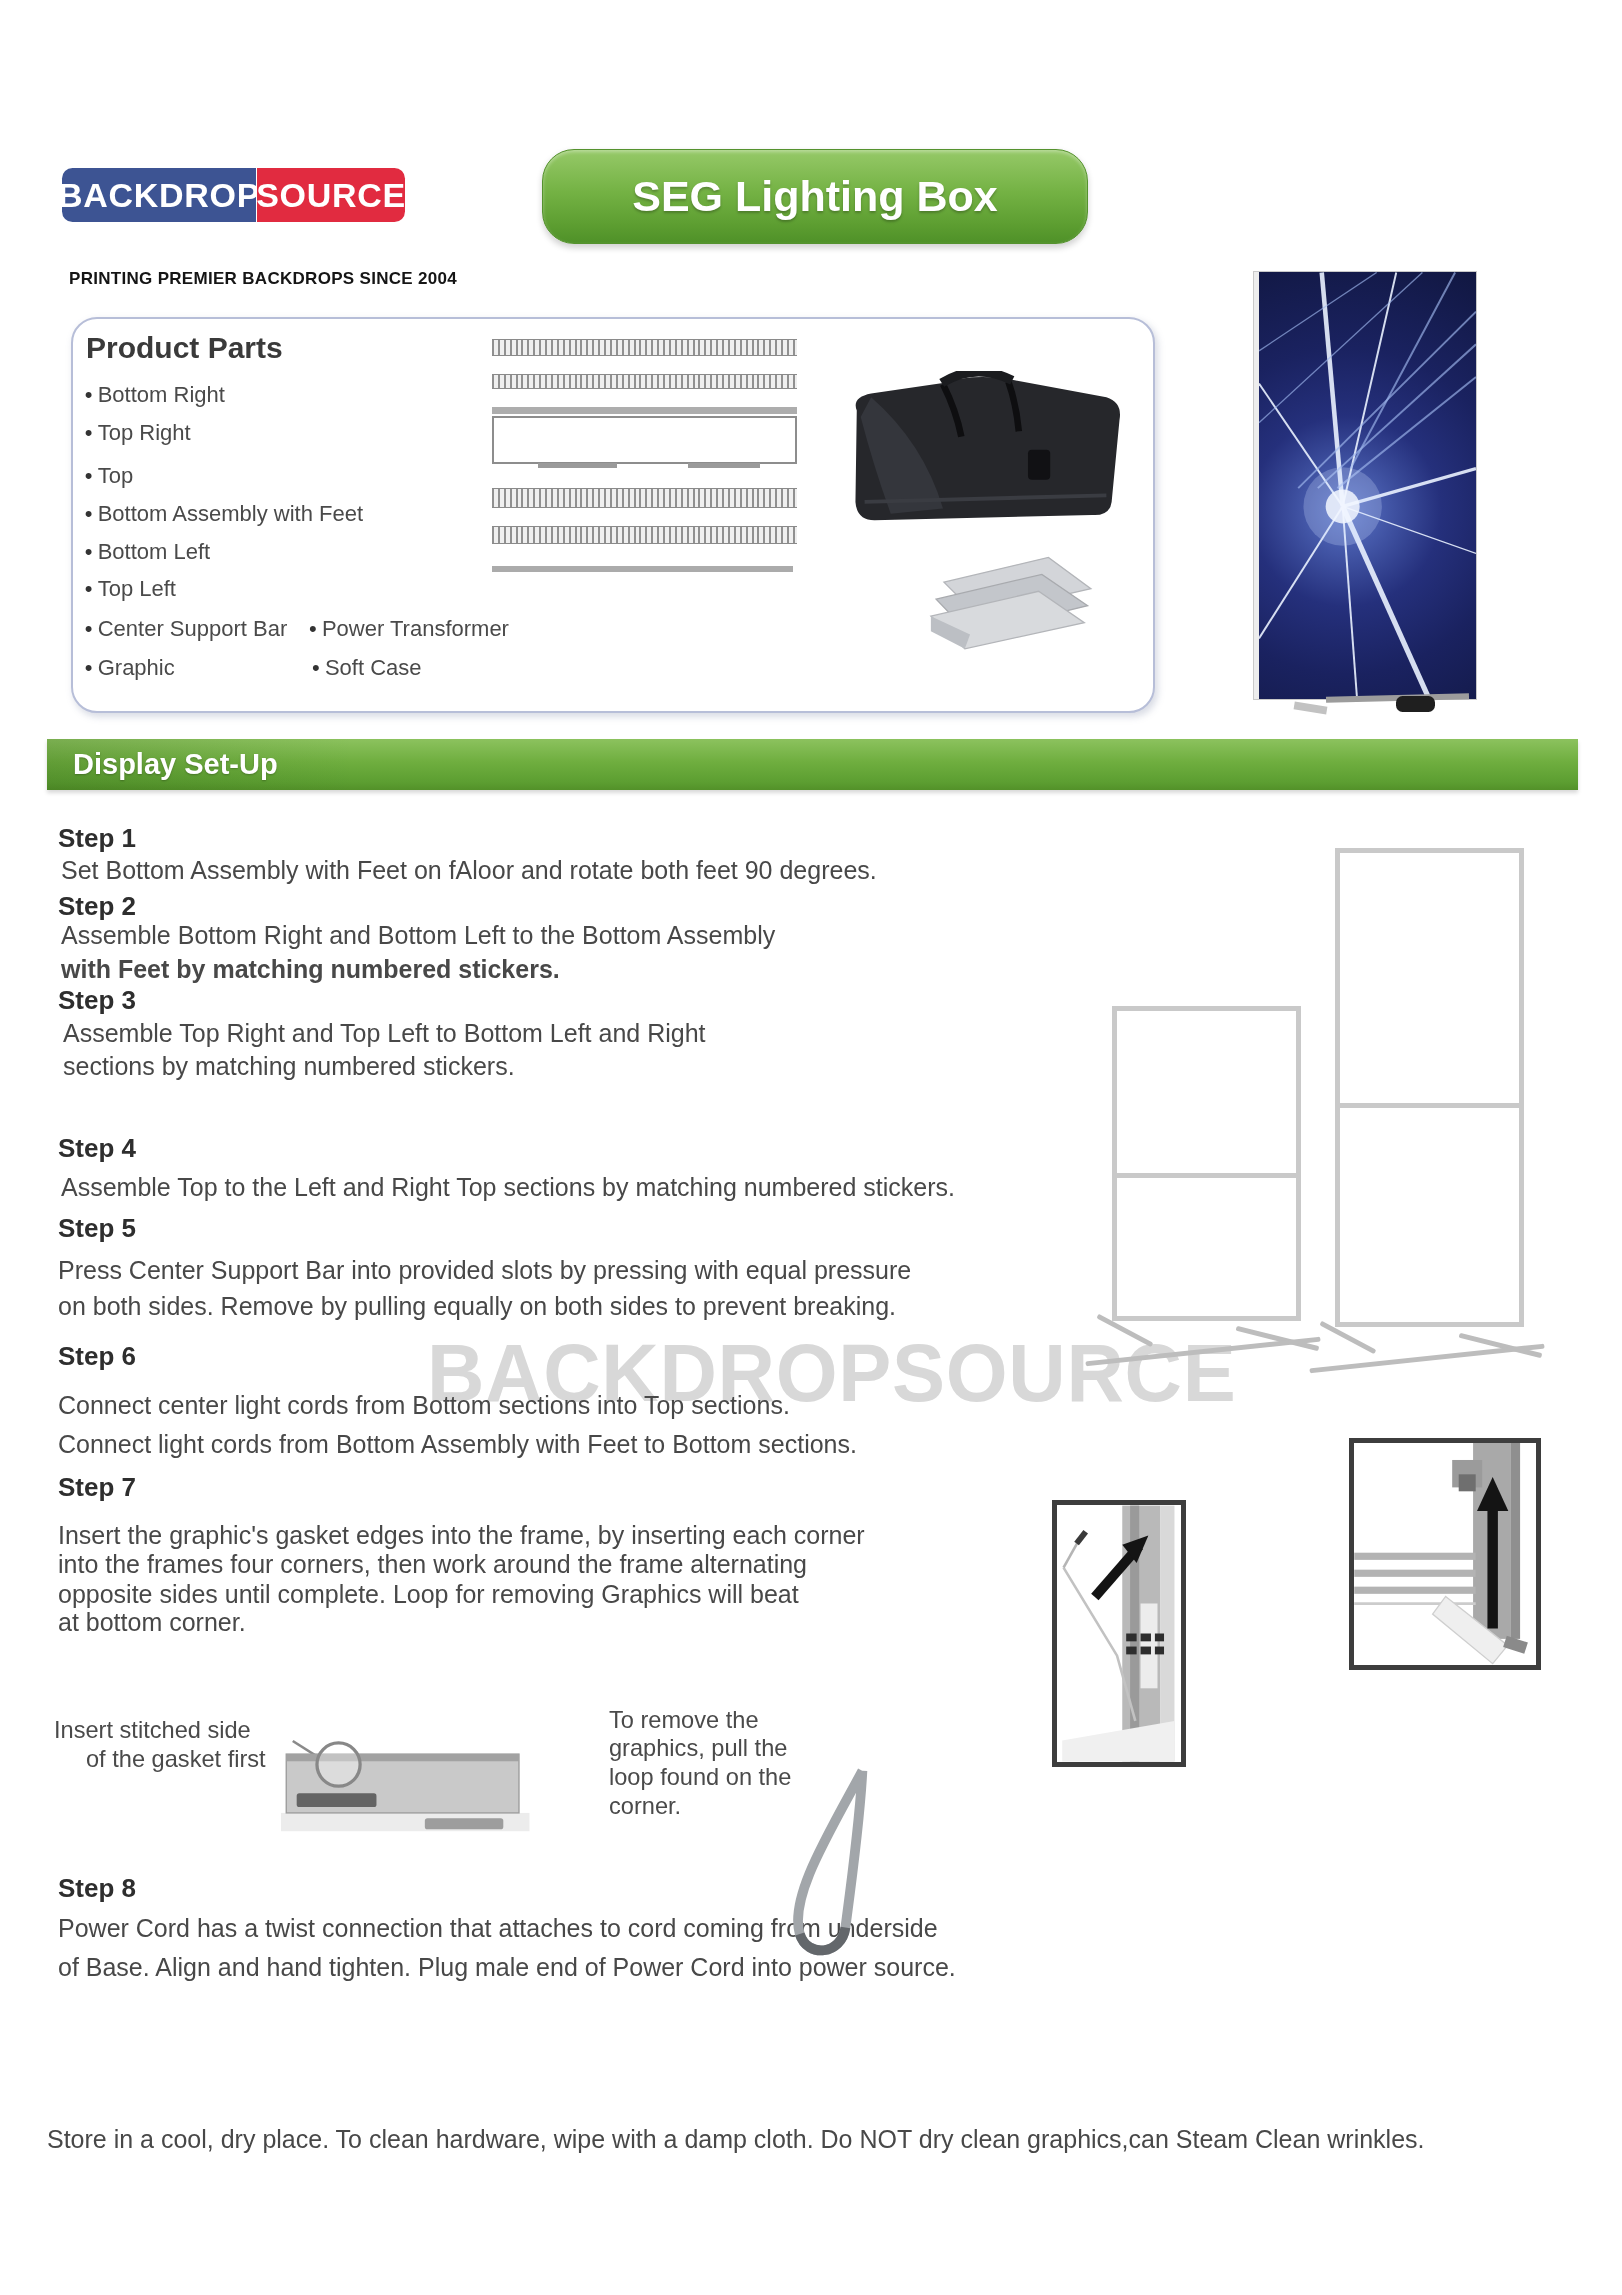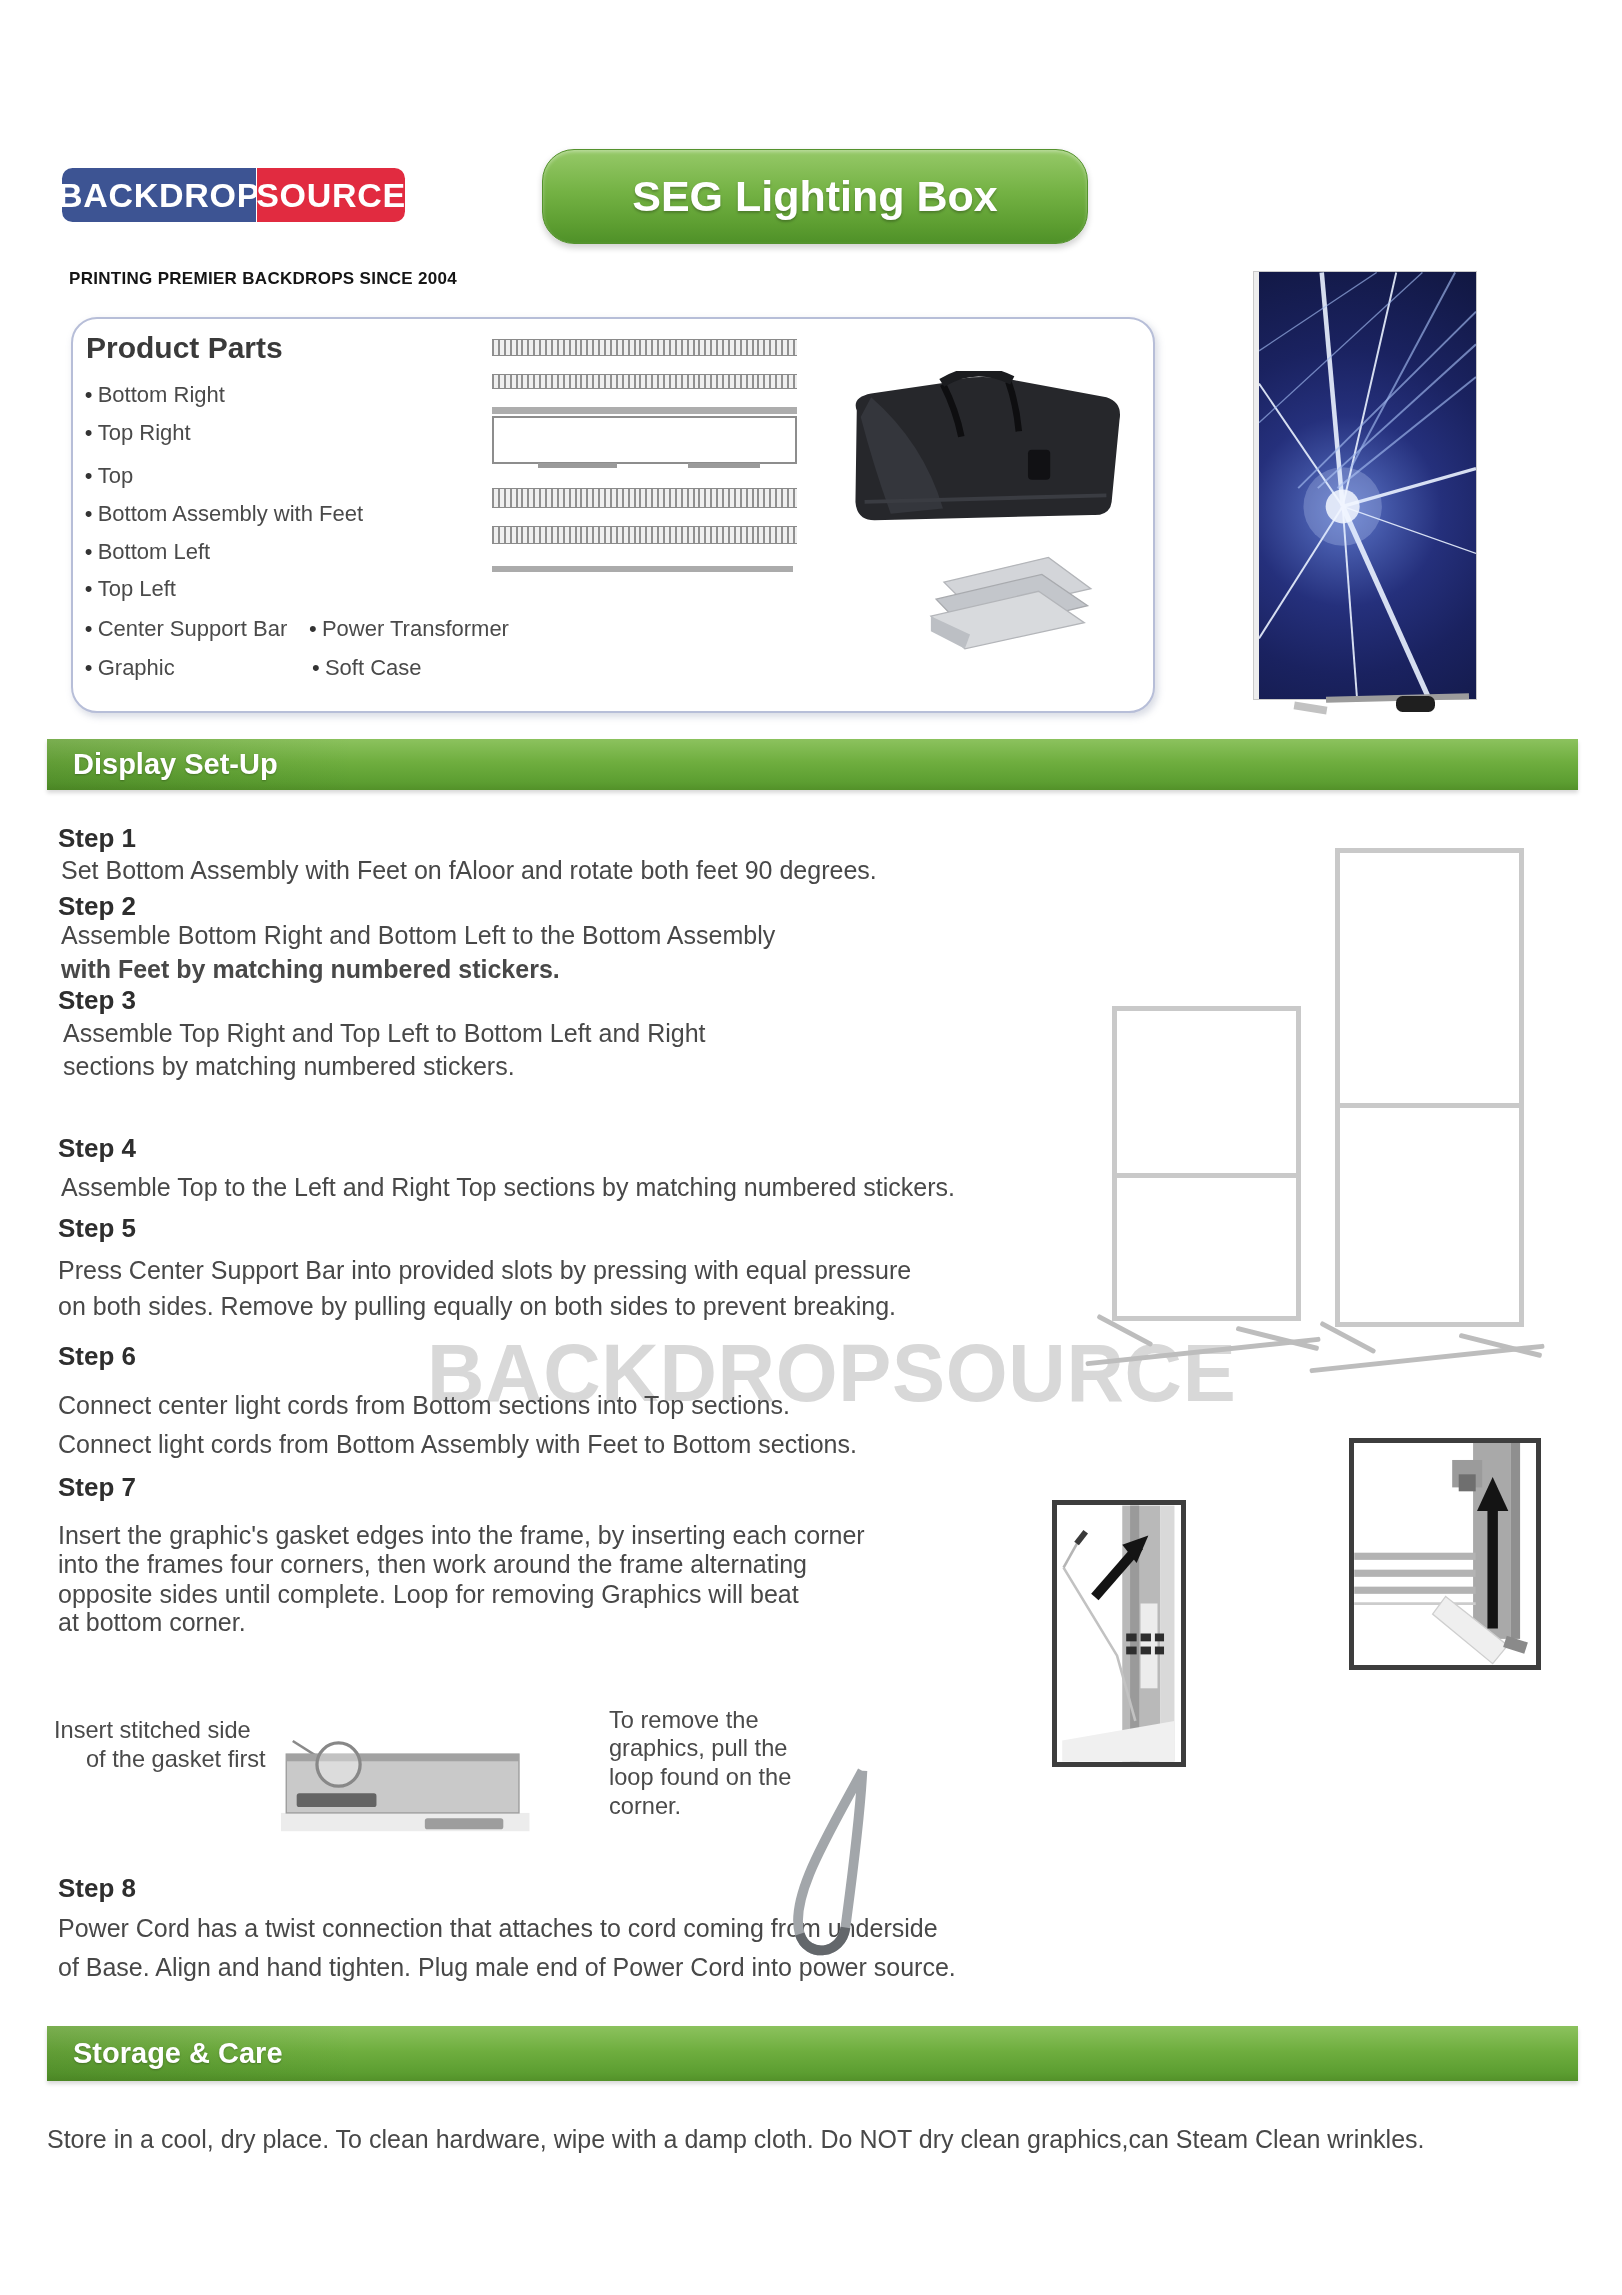--- a/index.html
+++ b/index.html
@@ -274,19 +274,16 @@
         <rect x="0" y="220" width="186" height="11"></rect>
       </g>
       <line x1="0" y1="246" x2="186" y2="246" stroke="#cccccc" stroke-width="4"></line>
       <polygon points="140,235 235,310 212,338 120,262" fill="#efefef" stroke="#cfcfcf" stroke-width="2"></polygon>
       <rect x="230" y="300" width="34" height="18" fill="#8a8a8a" transform="rotate(18 247 309)"></rect>
       <line x1="212" y1="284" x2="212" y2="96" stroke="#141414" stroke-width="16"></line>
       <polygon points="212,52 188,104 236,104" fill="#141414"></polygon>
     </svg>
   </div>
 
-  <div class="abs section-bar" style="top:2026px;height:55px;">
-    <div class="bar-label">Storage &amp; Care</div>
-  </div>
   <div class="abs txt step-t nowrap" style="left:47px;top:2125px;">Store in a cool, dry place. To clean hardware, wipe with a damp cloth. Do NOT dry clean graphics,can Steam Clean wrinkles.</div>
 
 </div>
 
 
 </body></html>

